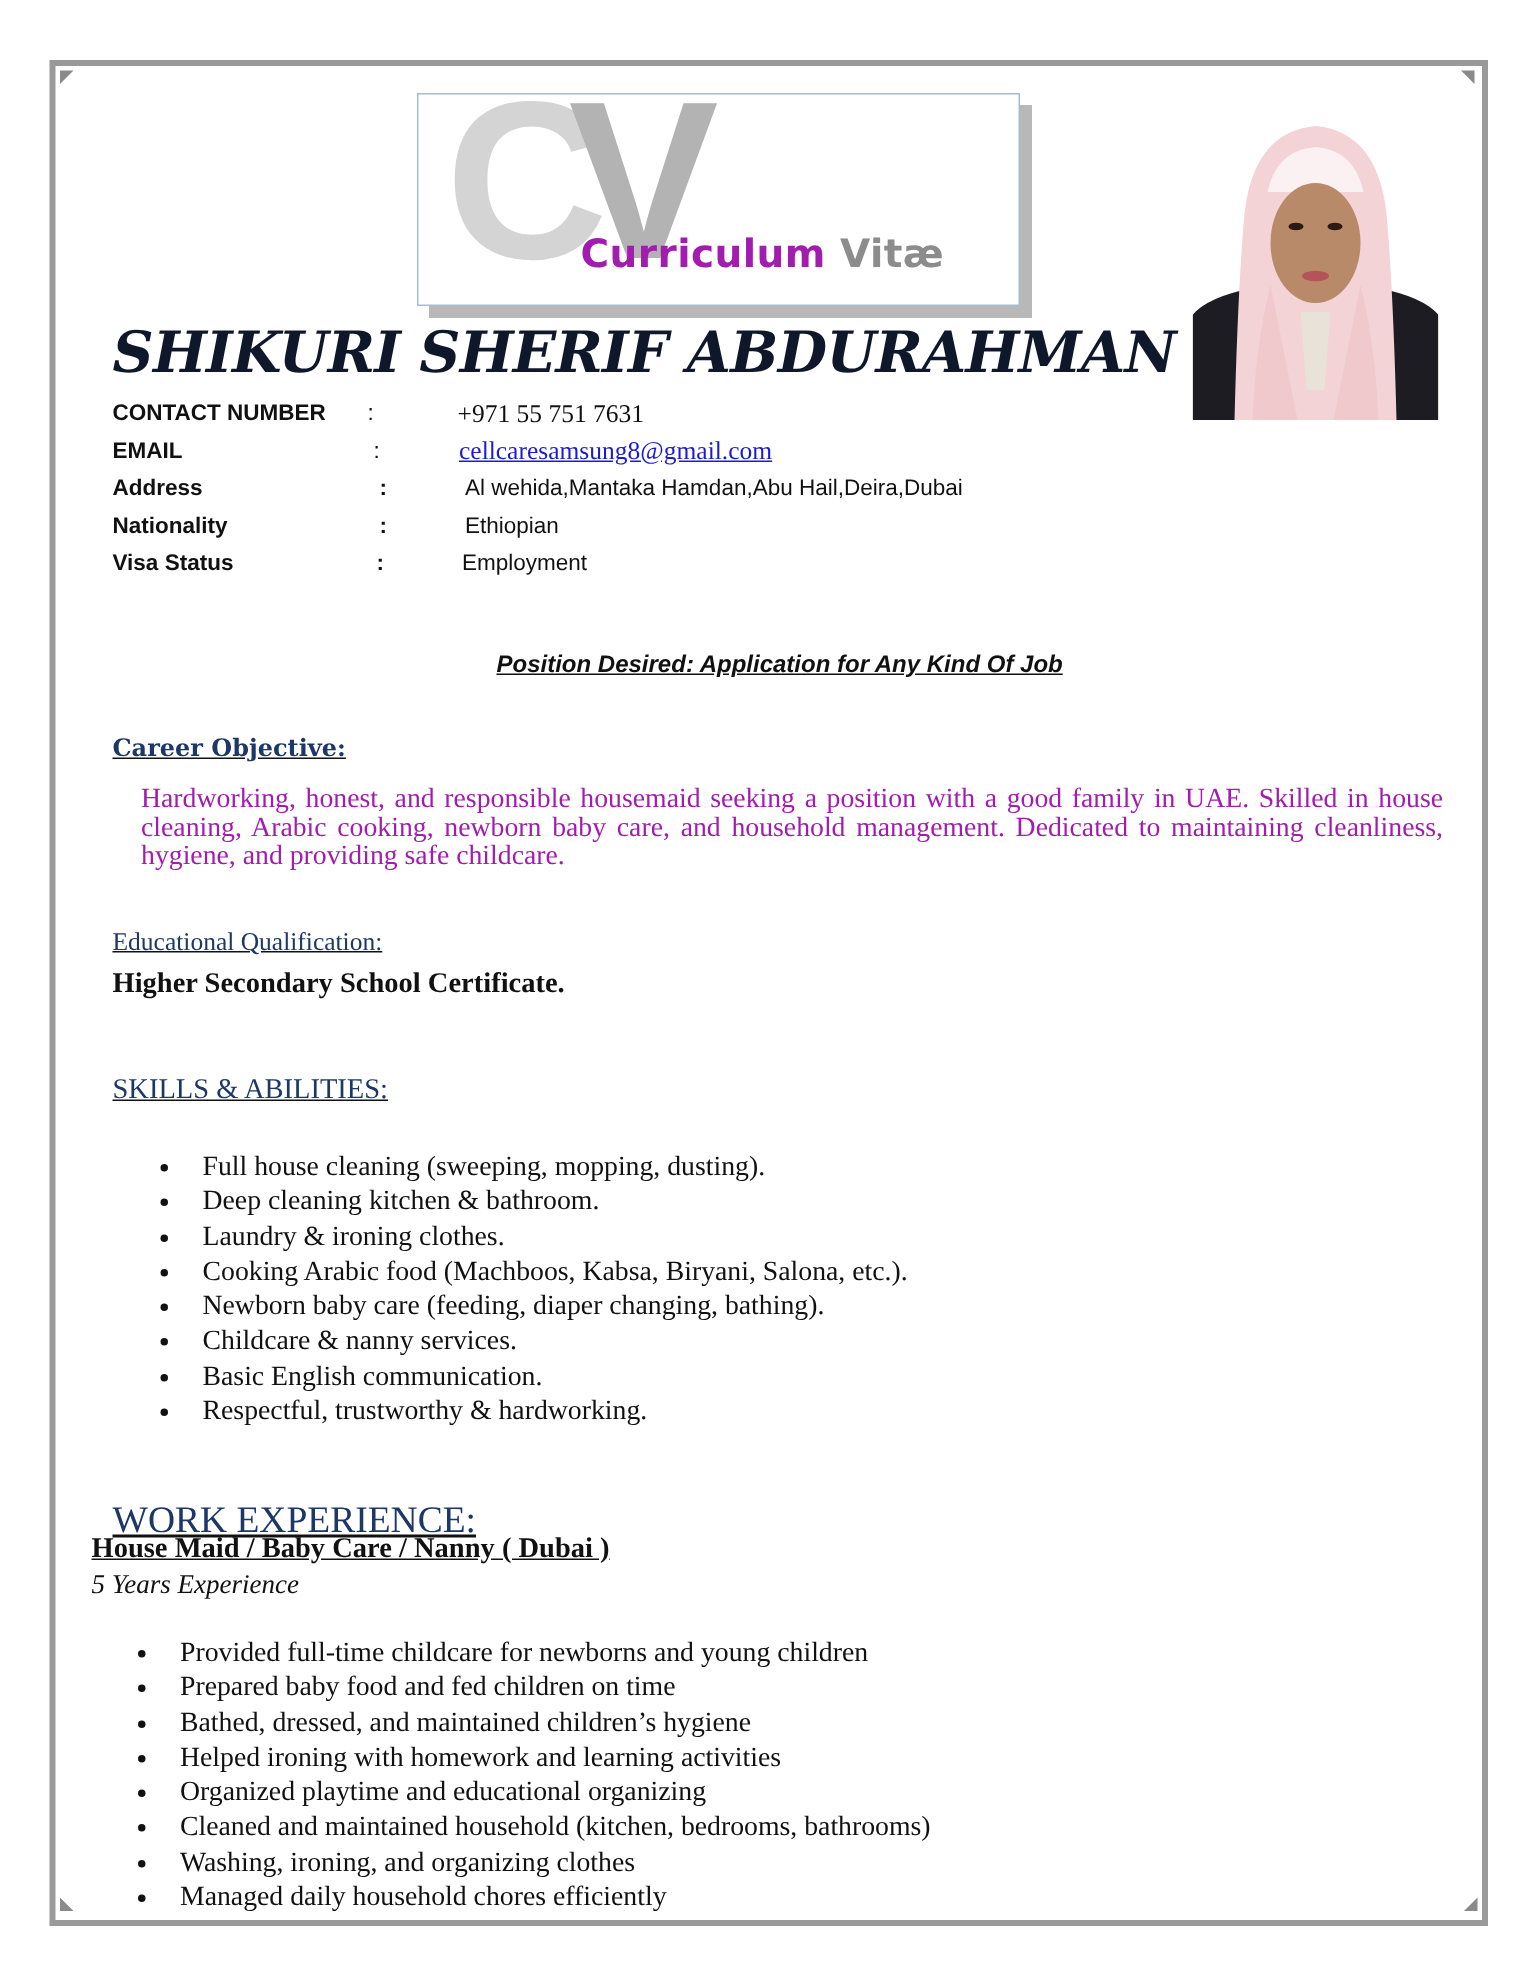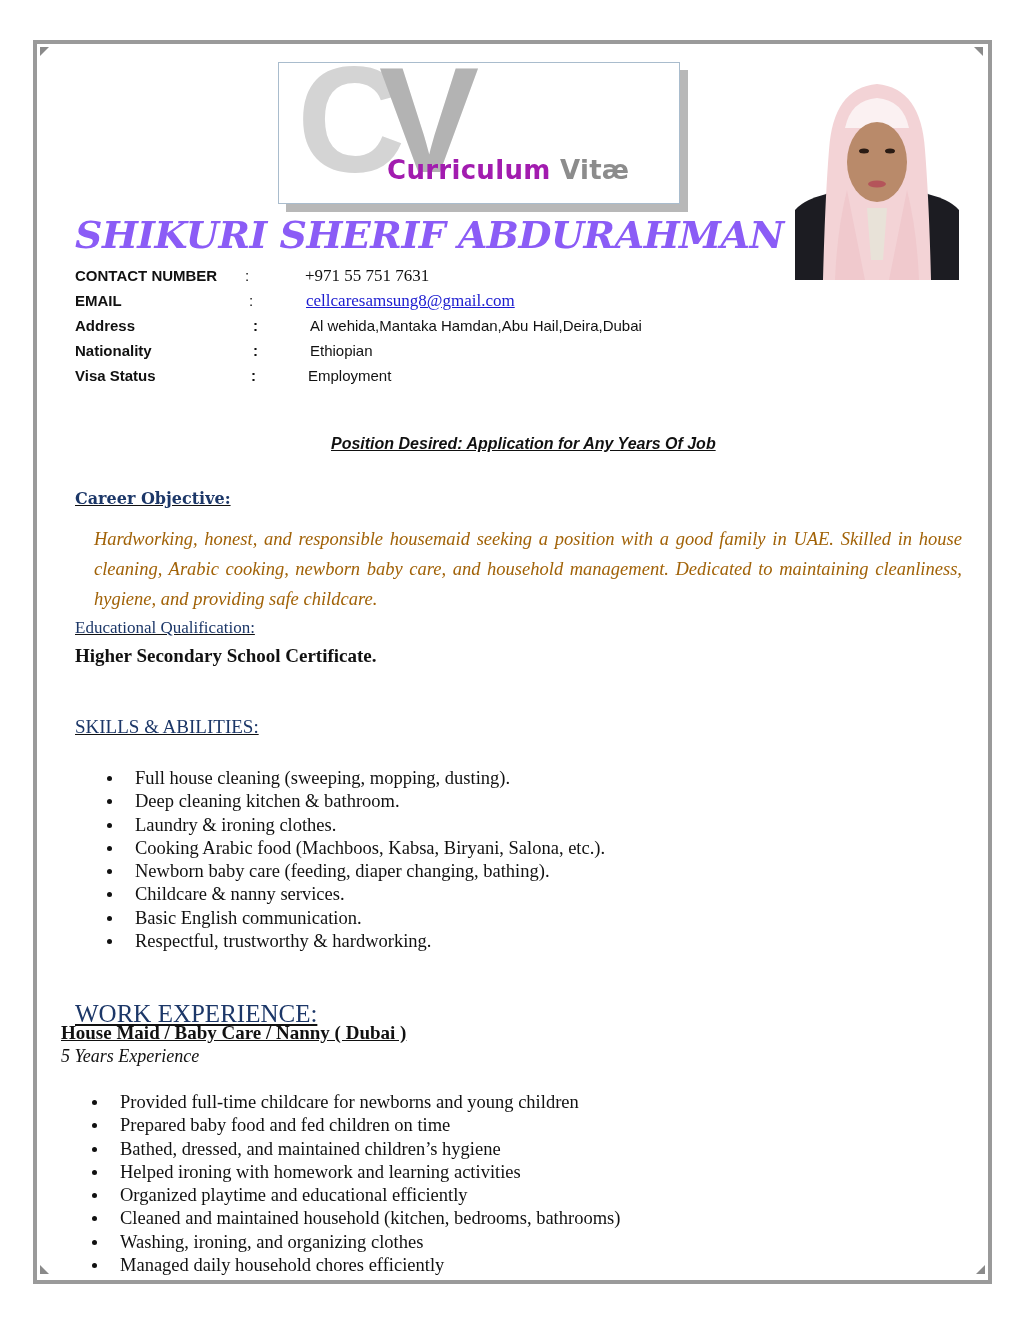--- a/index.html
+++ b/index.html
@@ -89,21 +89,21 @@
 
     
     .name {
       position: absolute;
       left: 75px;
       top: 212px;
       font-family: "DejaVu Serif", serif;
       font-style: italic;
       font-weight: bold;
       font-size: 38px;
-      color: #8b5cf6;
+      color: #0f172a;
       letter-spacing: -0.5px;
       white-space: nowrap;
     }
 
     
     .contact {
       position: absolute;
       left: 75px;
       top: 265px;
       width: 700px;
@@ -166,24 +166,23 @@
     .skills-title { top: 716px; font-size: 19px; font-family: "Liberation Serif", serif; }
     .work-title { top: 1000px; font-size: 25px; font-family: "Liberation Serif", serif; }
 
     .career-text {
       position: absolute;
       left: 94px;
       top: 524px;
       width: 868px;
       font-family: "Liberation Serif", serif;
       font-size: 18.5px;
-      line-height: 30px;
+      line-height: 19px;
       text-align: justify;
-      color: #a16207;
-      font-style: italic;
+      color: #a21caf;
     }
 
     .edu-list {
       position: absolute;
       left: 75px;
       top: 644px;
       font-family: "Liberation Serif", serif;
       font-weight: bold;
       font-size: 19px;
       line-height: 24px;
@@ -308,21 +307,21 @@
     <span class="colon" style="left:178px;">:</span>
     <span class="val sans" style="left:194px;">Ethiopian</span>
   </div>
   <div class="contact-row">
     <span class="lbl">Visa Status</span>
     <span class="colon" style="left:176px;">:</span>
     <span class="val sans" style="left:192px;">Employment</span>
   </div>
 </div>
 
-<div class="position">Position Desired: Application for Any Years Of Job</div>
+<div class="position">Position Desired: Application for Any Kind Of Job</div>
 
 <div class="section-title career-title">Career Objective:</div>
 <div class="career-text">Hardworking, honest, and responsible housemaid seeking a position with a good family in UAE. Skilled in house cleaning, Arabic cooking, newborn baby care, and household management. Dedicated to maintaining cleanliness, hygiene, and providing safe childcare.</div>
 
 <div class="section-title edu-title">Educational Qualification:</div>
 <div class="edu-list">
   <div>Higher Secondary School Certificate.</div>
 </div>
 
 <div class="section-title skills-title">SKILLS &amp; ABILITIES:</div>
@@ -376,21 +375,21 @@
   <li>
       <span class="dot"></span>
       <span class="txt">Bathed, dressed, and maintained children’s hygiene</span>
     </li>
   <li>
       <span class="dot"></span>
       <span class="txt">Helped ironing with homework and learning activities</span>
     </li>
   <li>
       <span class="dot"></span>
-      <span class="txt">Organized playtime and educational efficiently</span>
+      <span class="txt">Organized playtime and educational organizing</span>
     </li>
   <li>
       <span class="dot"></span>
       <span class="txt">Cleaned and maintained household (kitchen, bedrooms, bathrooms)</span>
     </li>
   <li>
       <span class="dot"></span>
       <span class="txt">Washing, ironing, and organizing clothes</span>
     </li>
   <li>

